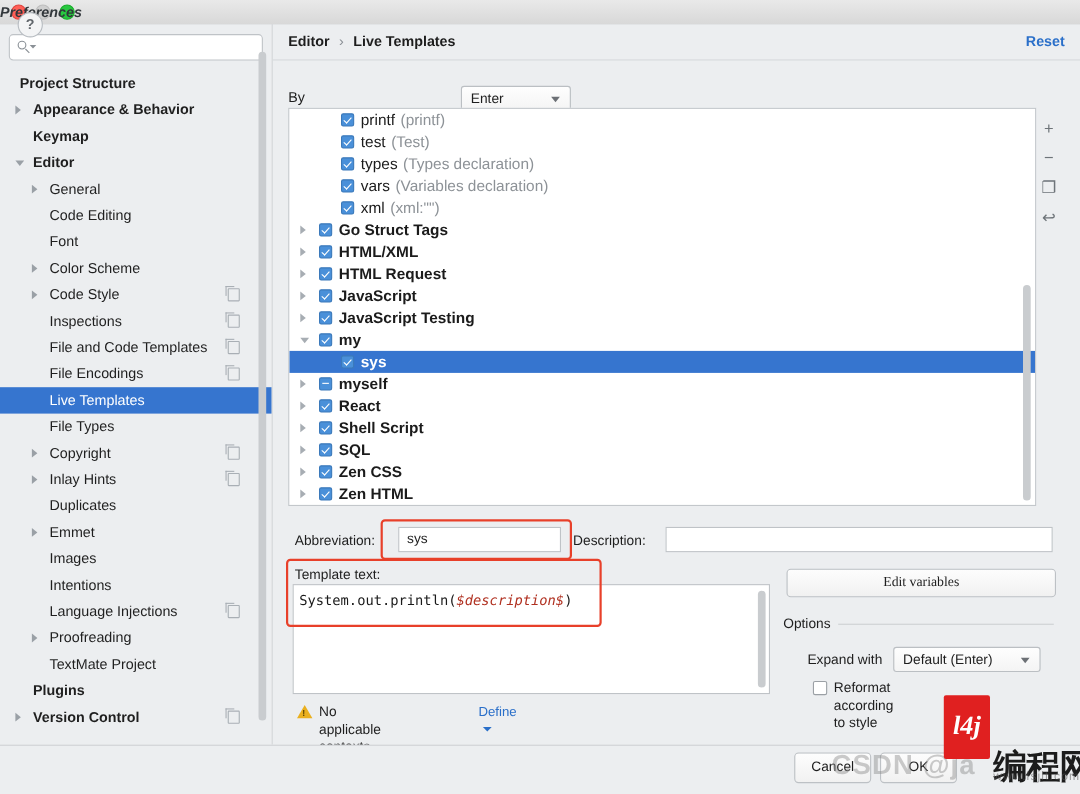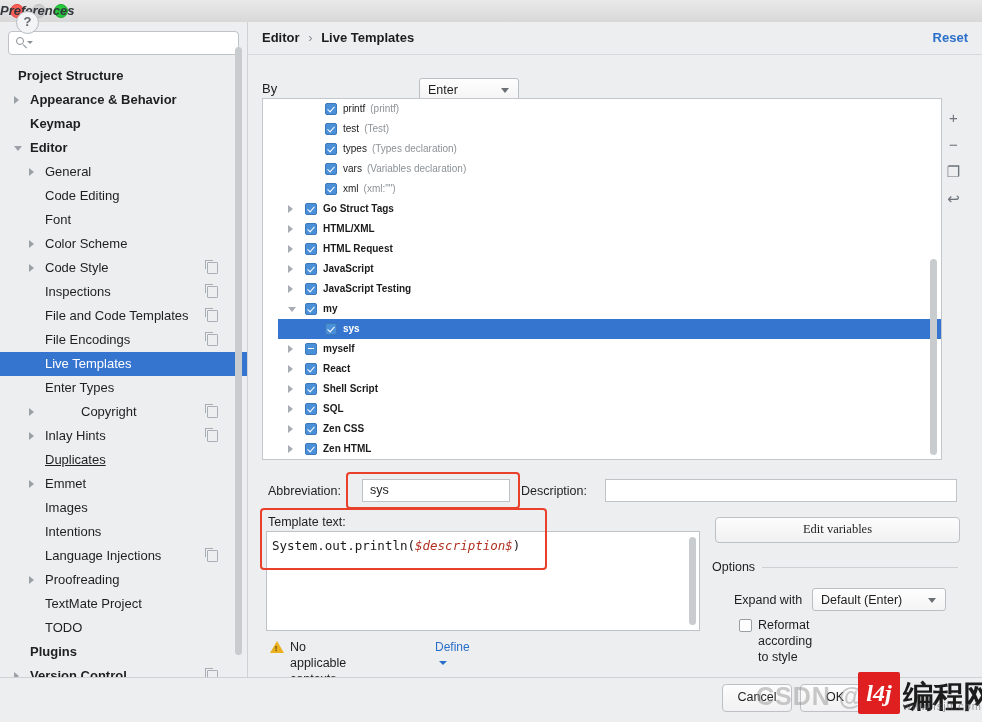--- a/index.html
+++ b/index.html
@@ -124,21 +124,21 @@
     position:absolute;right:9px;top:9px;width:0;height:0;
     border-left:4px solid transparent;border-right:4px solid transparent;border-top:5px solid #6c7075;
   }
   #expandCombo{left:157px;top:0;width:100px;height:23px;}
 
   
   .listbox{
     position:absolute;left:262px;top:98px;width:680px;height:362px;
     background:#fff;border:1px solid #c3c7cb;box-sizing:border-box;overflow:hidden;
   }
-  .row{position:relative;height:20px;line-height:20px;white-space:nowrap;font-size:10px;margin-left:15px;}
+  .row{position:relative;height:20px;line-height:20px;white-space:nowrap;font-size:14px;}
   .row.sel{background:#3675cf;}
   .row.sel .txt{color:#fff;}
   .row .tarr{
     position:absolute;top:6px;width:0;height:0;
     border-top:4px solid transparent;border-bottom:4px solid transparent;border-left:5px solid #a7adb3;
   }
   .row .tarr.open{
     border-left:4px solid transparent;border-right:4px solid transparent;
     border-top:5px solid #a7adb3;border-bottom:0;top:8px;
   }
@@ -226,21 +226,21 @@
   .anno{position:absolute;border:2.5px solid #e8402a;border-radius:4px;box-sizing:border-box;pointer-events:none;}
   #anno1{left:346px;top:472px;width:174px;height:37px;}
   #anno2{left:260px;top:508px;width:287px;height:62px;}
 
   
   .wm-csdn{
     position:absolute;left:756px;top:682px;font-size:25px;font-weight:bold;
     color:rgba(140,140,140,.45);letter-spacing:1px;font-family:"Liberation Sans", sans-serif;
     white-space:nowrap;
   }
-  .wm-logo{position:absolute;left:858px;top:672px;width:42px;height:42px;background:#e02020;border-radius:2px;}
+  .wm-logo{position:absolute;left:858px;top:632px;width:42px;height:58px;background:#e02020;border-radius:2px;}
   .wm-logo .mk{
     position:absolute;left:50%;top:50%;transform:translate(-50%,-50%);
     color:#fff;font-size:24px;font-weight:bold;font-style:italic;font-family:"Liberation Serif", serif;
   }
   .wm-cn{
     position:absolute;left:903px;top:676px;font-size:31px;font-weight:bold;color:#1c1c1c;
     font-family:"DejaVu Sans", sans-serif;white-space:nowrap;letter-spacing:-1px;
   }
   .wm-cn2{
     position:absolute;left:903px;top:700px;font-size:11px;color:#555;opacity:.55;
@@ -315,34 +315,34 @@
           <span class="copy-ico"></span>
         </div>
         <div class="node">
           <span class="lbl" style="left: 45px;">File Encodings</span>
           <span class="copy-ico"></span>
         </div>
         <div class="node sel">
           <span class="lbl" style="left: 45px;">Live Templates</span>
         </div>
         <div class="node">
-          <span class="lbl" style="left: 45px;">Enter Types</span>
-        </div>
-        <div class="node">
-          <span class="arrow" style="left: 29px;"></span>
-          <span class="lbl" style="left: 45px; margin-left: 36px;">Copyright</span>
+          <span class="lbl" style="left: 45px;">File Types</span>
+        </div>
+        <div class="node">
+          <span class="arrow" style="left: 29px;"></span>
+          <span class="lbl" style="left: 45px;">Copyright</span>
           <span class="copy-ico"></span>
         </div>
         <div class="node">
           <span class="arrow" style="left: 29px;"></span>
           <span class="lbl" style="left: 45px;">Inlay Hints</span>
           <span class="copy-ico"></span>
         </div>
         <div class="node">
-          <span class="lbl" style="left: 45px; text-decoration: underline;">Duplicates</span>
+          <span class="lbl" style="left: 45px;">Duplicates</span>
         </div>
         <div class="node">
           <span class="arrow" style="left: 29px;"></span>
           <span class="lbl" style="left: 45px;">Emmet</span>
         </div>
         <div class="node">
           <span class="lbl" style="left: 45px;">Images</span>
         </div>
         <div class="node">
           <span class="lbl" style="left: 45px;">Intentions</span>
@@ -350,23 +350,20 @@
         <div class="node">
           <span class="lbl" style="left: 45px;">Language Injections</span>
           <span class="copy-ico"></span>
         </div>
         <div class="node">
           <span class="arrow" style="left: 29px;"></span>
           <span class="lbl" style="left: 45px;">Proofreading</span>
         </div>
         <div class="node">
           <span class="lbl" style="left: 45px;">TextMate Project</span>
-        </div>
-        <div class="node">
-          <span class="lbl" style="left: 45px;">TODO</span>
         </div>
         <div class="node bold">
           <span class="lbl" style="left: 30px;">Plugins</span>
         </div>
         <div class="node bold">
           <span class="arrow" style="left: 14px;"></span>
           <span class="lbl" style="left: 30px;">Version Control</span>
           <span class="copy-ico"></span>
         </div>
       </div>

